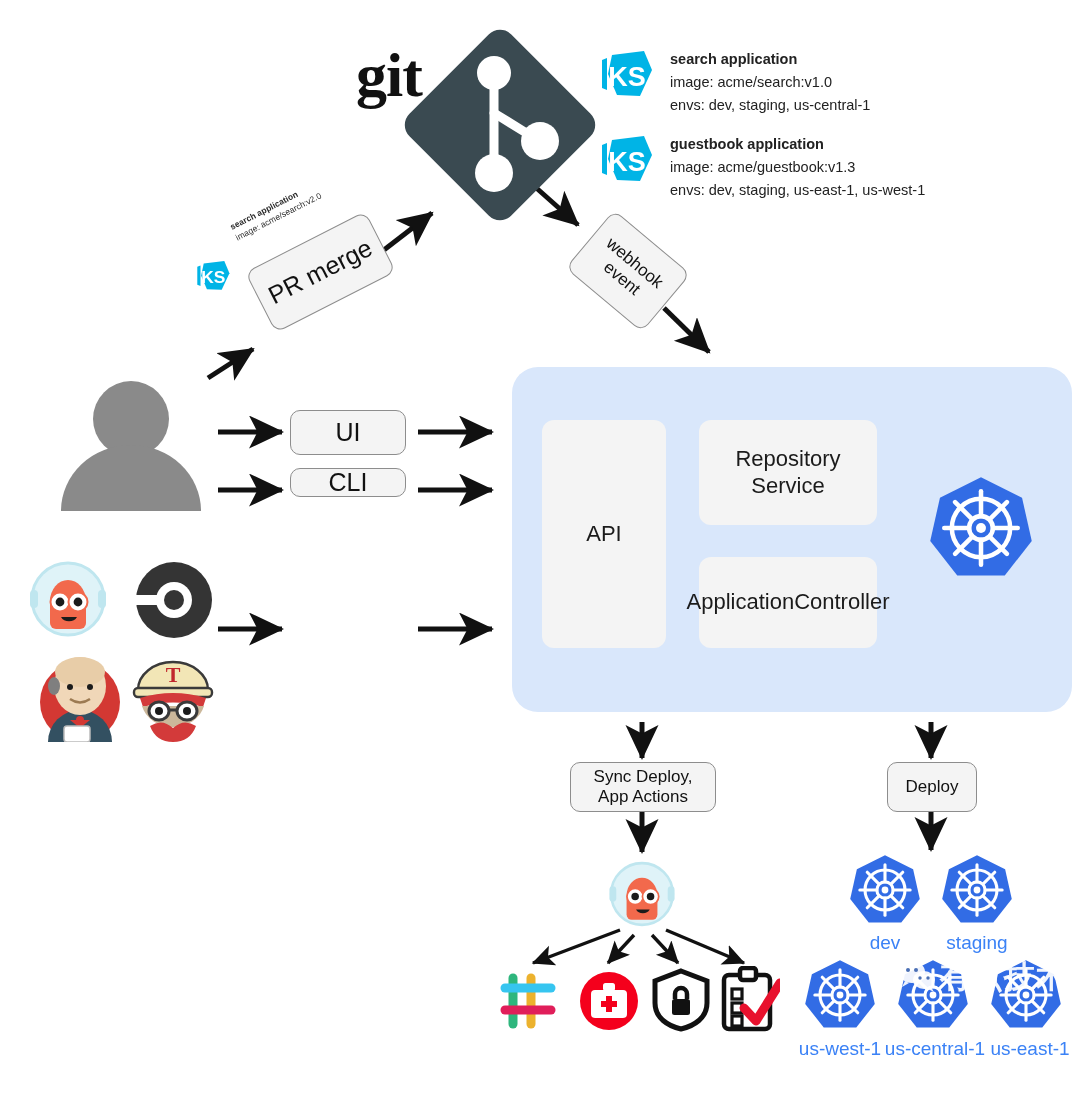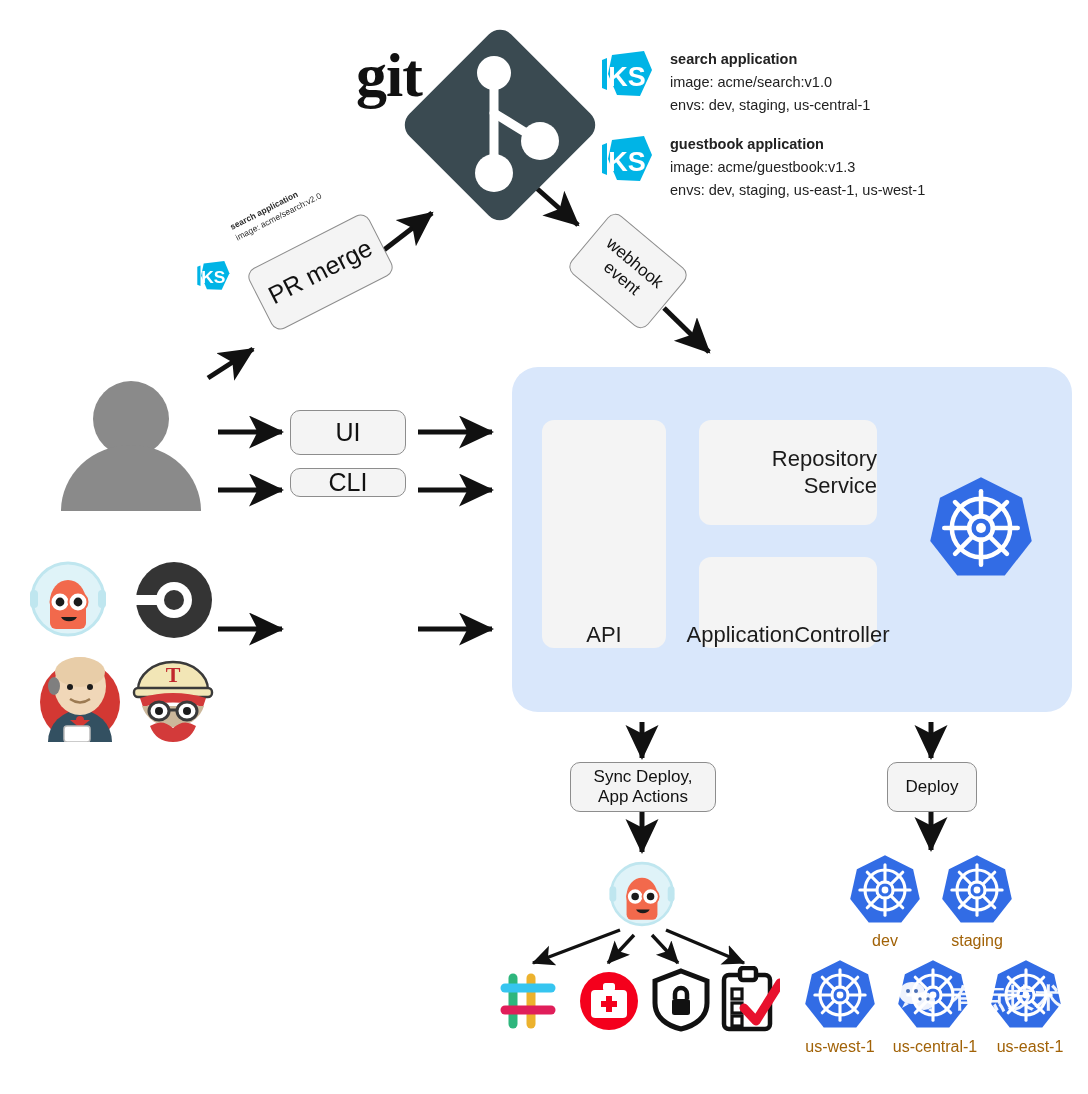--- a/index.html
+++ b/index.html
@@ -16,42 +16,42 @@
   .fbox.lg{font-size:25px;}
   .fbox.md{font-size:17px;}
 
   
   #argo-panel{
     left:512px;top:367px;width:560px;height:345px;
     background:#d9e7fb;border-radius:26px;
   }
   .svc{
     position:absolute;background:#f4f4f4;border-radius:12px;
-    display:flex;align-items:flex-end;justify-content:center;
+    display:flex;align-items:center;justify-content:center;
     text-align:center;font-size:22px;color:#1b1b1b;line-height:1.2;
   }
 
   
   .applist{position:absolute;font-size:14.5px;color:#222;line-height:1.58;}
   .applist b{font-size:14.5px;}
-  .caption{position:absolute;font-size:16px;color:#a16207;text-align:center;}
+  .caption{position:absolute;font-size:19px;color:#3b82f6;text-align:center;}
 
   
   #pr-tag{
     position:absolute;left:228px;top:222px;width:160px;
     transform:rotate(-27deg);transform-origin:0 0;
     font-size:8.5px;line-height:1.45;color:#2b2b2b;
   }
   #pr-tag b{font-size:8.5px;}
 
   
   #watermark{
-    position:absolute;left:898px;top:980px;
-    display:flex;align-items:center;gap:15px;
-    font-size:27px;font-weight:700;color:rgba(255,255,255,.93);
+    position:absolute;left:898px;top:956px;
+    display:flex;align-items:center;gap:4px;
+    font-size:31px;font-weight:700;color:rgba(255,255,255,.93);
     letter-spacing:1px;pointer-events:none;
   }
 </style>
 </head>
 <body>
 
 <div id="stage">
 
   <svg class="abs" style="left:0;top:0;" width="1088" height="1094">
     <defs>

